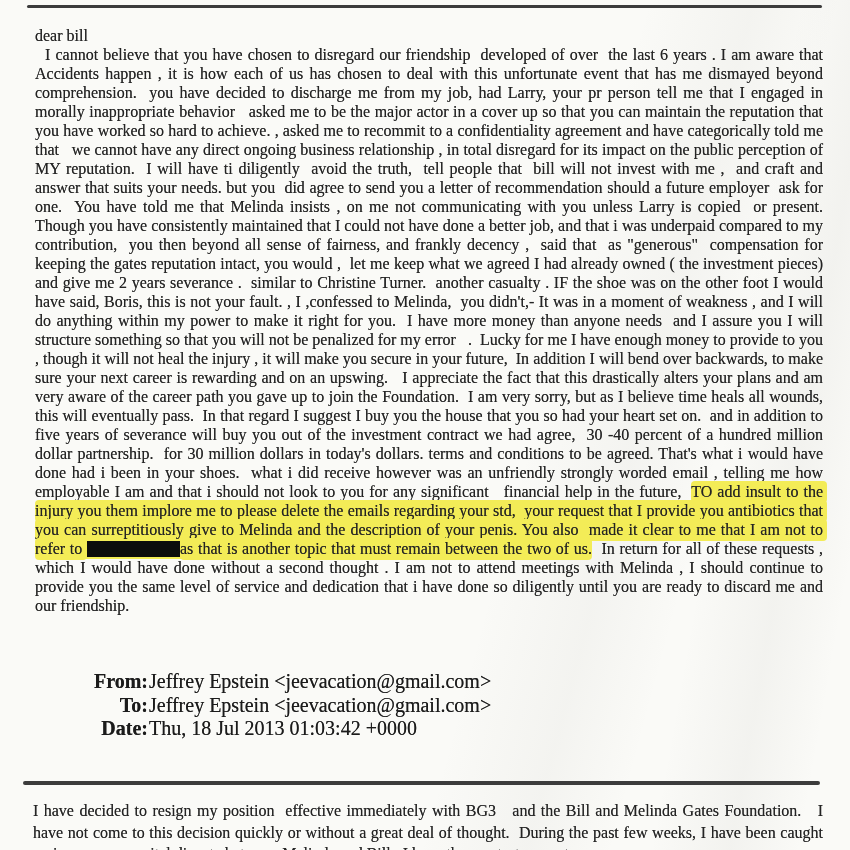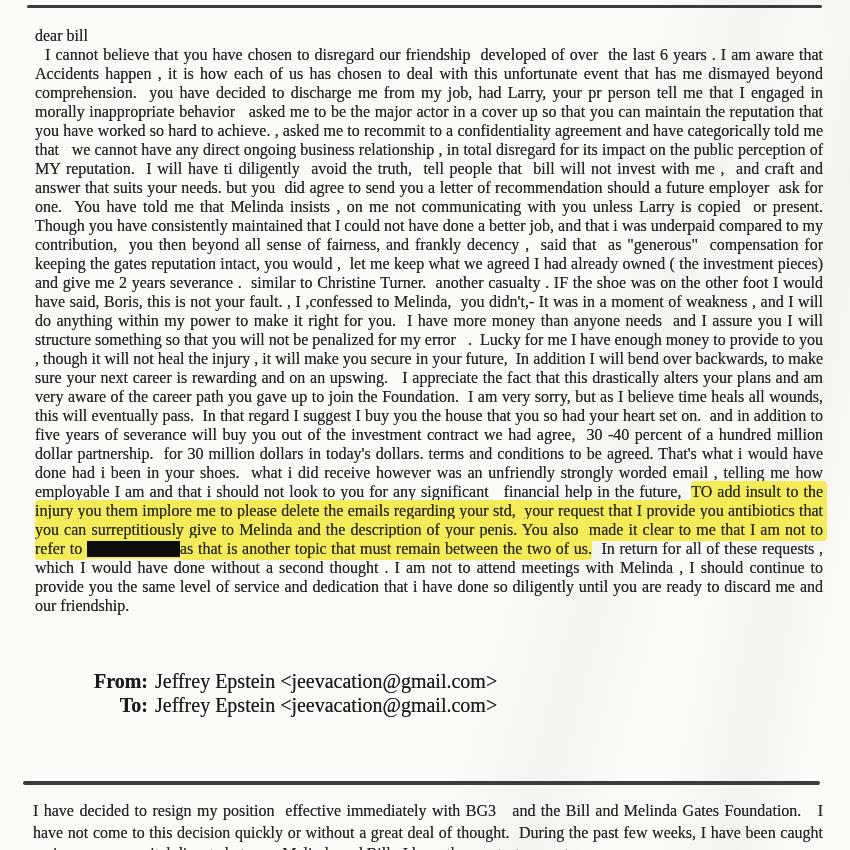--- a/index.html
+++ b/index.html
@@ -67,21 +67,21 @@
     color: #1b1b1b;
     text-shadow: 0 0 0.5px rgba(20,20,20,0.7);
   }
   .hrow { display: flex; }
   .hlabel {
     font-weight: bold;
     width: 108px;
     text-align: right;
     white-space: pre;
   }
-  .hvalue { margin-left: 7px; white-space: pre; }
+  .hvalue { margin-left: 1px; white-space: pre; }
   .closing {
     position: absolute;
     left: 33px;
     top: 800px;
     width: 790px;
     margin: 0;
     font-size: 16px;
     line-height: 21.5px;
     text-align: justify;
     white-space: pre-wrap;
@@ -103,19 +103,23 @@
 
   <div class="email-header">
     <div class="hrow">
         <span class="hlabel">From:</span>
         <span class="hvalue">Jeffrey Epstein &lt;jeevacation@gmail.com&gt;</span>
       </div>
     <div class="hrow">
         <span class="hlabel">To:</span>
         <span class="hvalue">Jeffrey Epstein &lt;jeevacation@gmail.com&gt;</span>
       </div>
+    <div class="hrow">
+        <span class="hlabel">Date:</span>
+        <span class="hvalue">Thu, 18 Jul 2013 01:03:42 +0000</span>
+      </div>
   </div>
 
   <div class="rule rule-mid"></div>
 
   <p class="closing">I have decided to resign my position  effective immediately with BG3   and the Bill and Melinda Gates Foundation.   I have not come to this decision quickly or without a great deal of thought.  During the past few weeks, I have been caught up in a severe marital dispute between Melinda and Bill.  I have the greatest respect</p>
 
 </div>
 
 </body></html>

